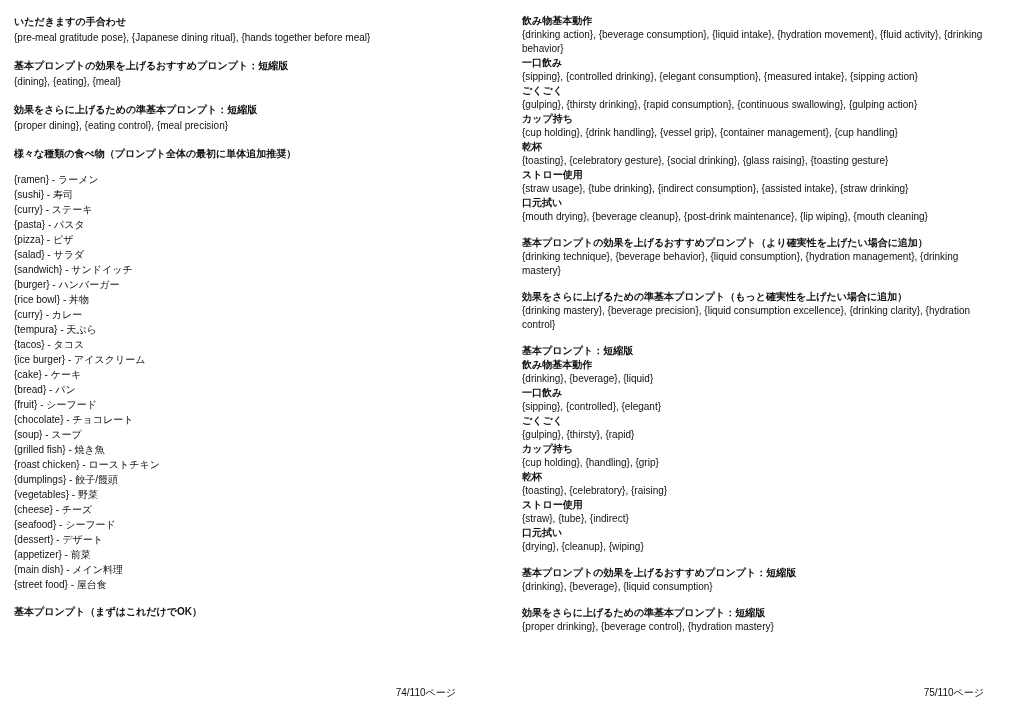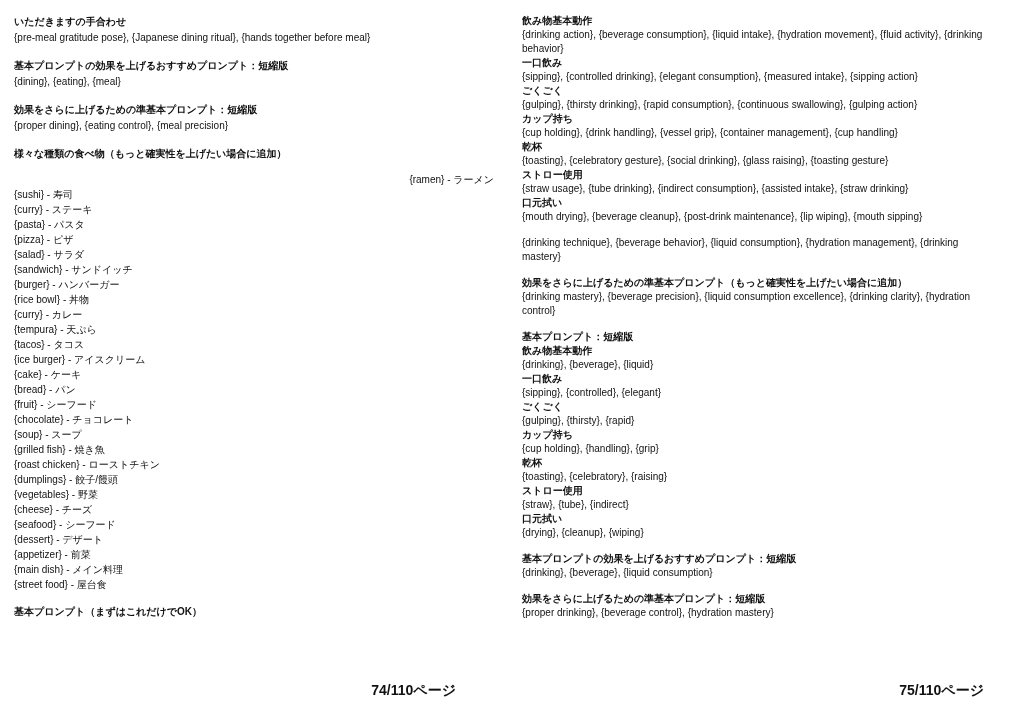--- a/index.html
+++ b/index.html
@@ -5,24 +5,24 @@
   * { margin:0; padding:0; box-sizing:border-box; }
   html, body { width:1024px; height:712px; background:#ffffff; overflow:hidden; }
   body { font-family:"Liberation Sans","DejaVu Sans",sans-serif; color:#111111; }
   .spread { display:flex; width:1024px; height:520px; background:#ffffff; }
   .page { position:relative; width:512px; height:712px; padding:14px 18px 30px 14px; }
   .page-right { padding-left:10px; padding-right:26px; }
   .section { margin-bottom:12px; }
   .h { font-weight:bold; font-size:10px; line-height:16px; white-space:normal; }
   .p { font-size:10px; line-height:16px; }
   .li-line { font-size:10px; line-height:15px; }
-  .h + .li-line { margin-top:10px;text-align:right; }
+  .h + .li-line { margin-top:10px; }
   .page-right .h, .page-right .p { line-height:14px; }
   .section-title { font-size:15px; font-weight:bold; margin:20px 0 14px 0; }
-  .page-footer { position:absolute; bottom:12px; right:56px; font-size:14px; color:#111111;font-weight:bold; }
+  .page-footer { position:absolute; bottom:12px; right:56px; font-size:10px; color:#111111; }
   .page-right .page-footer { right:40px; }
 </style>
 </head>
 <body>
 
 <div class="spread">
   <div class="page page-left">
     <div class="page-body">
         <div class="section">
           <div class="h">いただきますの手合わせ</div>
@@ -30,21 +30,21 @@
         </div>
         <div class="section">
           <div class="h">基本プロンプトの効果を上げるおすすめプロンプト：短縮版</div>
           <div class="p">{dining}, {eating}, {meal}</div>
         </div>
         <div class="section">
           <div class="h">効果をさらに上げるための準基本プロンプト：短縮版</div>
           <div class="p">{proper dining}, {eating control}, {meal precision}</div>
         </div>
         <div class="section">
-          <div class="h">様々な種類の食べ物（もっと確実性を上げたい場合に追加）</div>
+          <div class="h">様々な種類の食べ物（プロンプト全体の最初に単体追加推奨）</div>
           <div class="li-line">{ramen} - ラーメン</div>
           <div class="li-line">{sushi} - 寿司</div>
           <div class="li-line">{curry} - ステーキ</div>
           <div class="li-line">{pasta} - パスタ</div>
           <div class="li-line">{pizza} - ピザ</div>
           <div class="li-line">{salad} - サラダ</div>
           <div class="li-line">{sandwich} - サンドイッチ</div>
           <div class="li-line">{burger} - ハンバーガー</div>
           <div class="li-line">{rice bowl} - 丼物</div>
           <div class="li-line">{curry} - カレー</div>
@@ -82,23 +82,24 @@
           <div class="p">{sipping}, {controlled drinking}, {elegant consumption}, {measured intake}, {sipping action}</div>
           <div class="h">ごくごく</div>
           <div class="p">{gulping}, {thirsty drinking}, {rapid consumption}, {continuous swallowing}, {gulping action}</div>
           <div class="h">カップ持ち</div>
           <div class="p">{cup holding}, {drink handling}, {vessel grip}, {container management}, {cup handling}</div>
           <div class="h">乾杯</div>
           <div class="p">{toasting}, {celebratory gesture}, {social drinking}, {glass raising}, {toasting gesture}</div>
           <div class="h">ストロー使用</div>
           <div class="p">{straw usage}, {tube drinking}, {indirect consumption}, {assisted intake}, {straw drinking}</div>
           <div class="h">口元拭い</div>
-          <div class="p">{mouth drying}, {beverage cleanup}, {post-drink maintenance}, {lip wiping}, {mouth sipping}</div>
+          <div class="p">{mouth drying}, {beverage cleanup}, {post-drink maintenance}, {lip wiping}, {mouth cleaning}</div>
         </div>
         <div class="section">
+          <div class="h">基本プロンプトの効果を上げるおすすめプロンプト（より確実性を上げたい場合に追加）</div>
           <div class="p">{drinking technique}, {beverage behavior}, {liquid consumption}, {hydration management}, {drinking mastery}</div>
         </div>
         <div class="section">
           <div class="h">効果をさらに上げるための準基本プロンプト（もっと確実性を上げたい場合に追加）</div>
           <div class="p">{drinking mastery}, {beverage precision}, {liquid consumption excellence}, {drinking clarity}, {hydration control}</div>
         </div>
         <div class="section">
           <div class="h">基本プロンプト：短縮版</div>
           <div class="h">飲み物基本動作</div>
           <div class="p">{drinking}, {beverage}, {liquid}</div>

